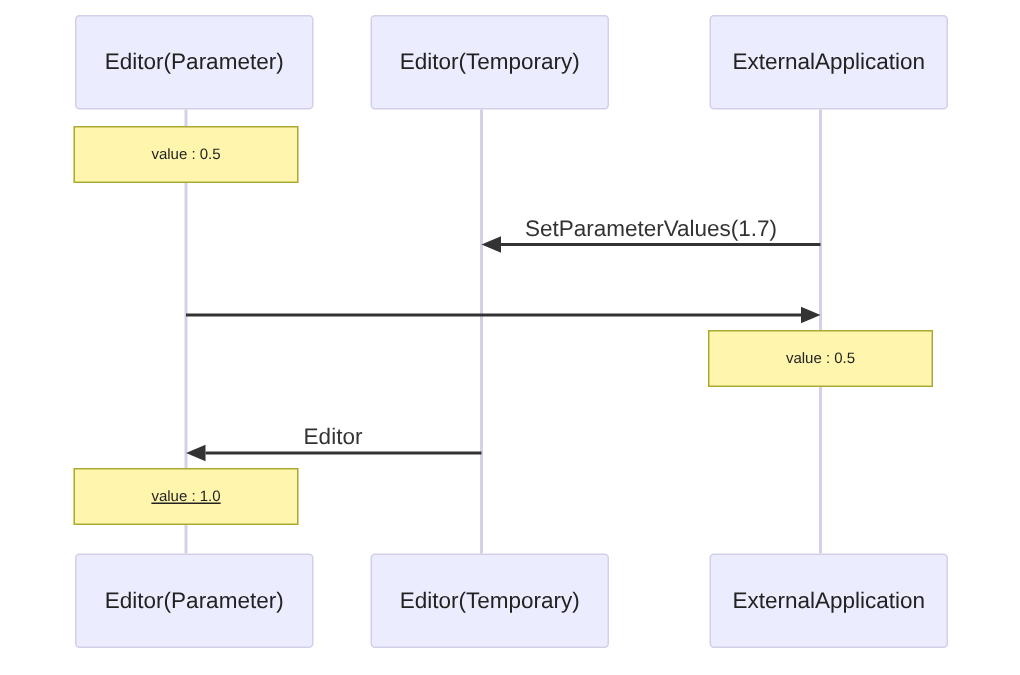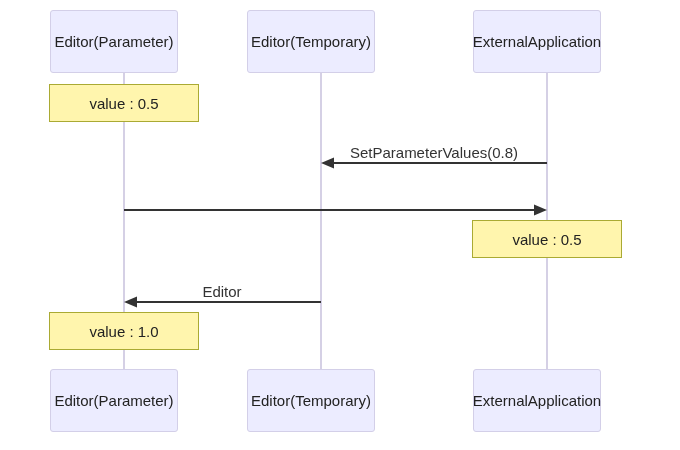--- a/index.html
+++ b/index.html
@@ -29,21 +29,21 @@
   .msg-line {
     stroke: #333333;
     stroke-width: 2;
   }
   .msg-head {
     fill: #333333;
     stroke: none;
   }
   .actor {
     position: absolute;
-    width: 128px;
+    width: 159px;
     height: 63px;
     box-sizing: border-box;
     background: #ececff;
     border: 1px solid #d3cfe8;
     border-radius: 3px;
     display: flex;
     align-items: center;
     justify-content: center;
     font-size: 15px;
     color: #222222;
@@ -52,21 +52,21 @@
   .note {
     position: absolute;
     width: 150px;
     height: 38px;
     box-sizing: border-box;
     background: #fff5ad;
     border: 1.5px solid #aaaa33;
     display: flex;
     align-items: center;
     justify-content: center;
-    font-size: 15px;
+    font-size: 10px;
     color: #222222;
     white-space: nowrap;
   }
   .msg-label {
     position: absolute;
     transform: translateX(-50%);
     font-size: 15px;
     color: #333333;
     white-space: nowrap;
     line-height: 18px;
@@ -102,18 +102,18 @@
   <div class="actor" style="left:50px;  top:10px;">Editor(Parameter)</div>
   <div class="actor" style="left:247px; top:10px;">Editor(Temporary)</div>
   <div class="actor" style="left:473px; top:10px;">ExternalApplication</div>
 
   <div class="actor" style="left:50px;  top:369px;">Editor(Parameter)</div>
   <div class="actor" style="left:247px; top:369px;">Editor(Temporary)</div>
   <div class="actor" style="left:473px; top:369px;">ExternalApplication</div>
 
   <div class="note" style="left:49px;  top:84px;">value : 0.5</div>
   <div class="note" style="left:472px; top:220px;">value : 0.5</div>
-  <div class="note" style="left:49px;  top:312px;">value : 1.0</div>
+  <div class="note" style="left:49px;  top:312px;text-decoration:underline;">value : 1.0</div>
 
-  <div class="msg-label" style="left:434px; top:144px;">SetParameterValues(0.8)</div>
+  <div class="msg-label" style="left:434px; top:144px;">SetParameterValues(1.7)</div>
   <div class="msg-label" style="left:222px; top:283px;">Editor</div>
 
 </div>
 
 </body></html>

